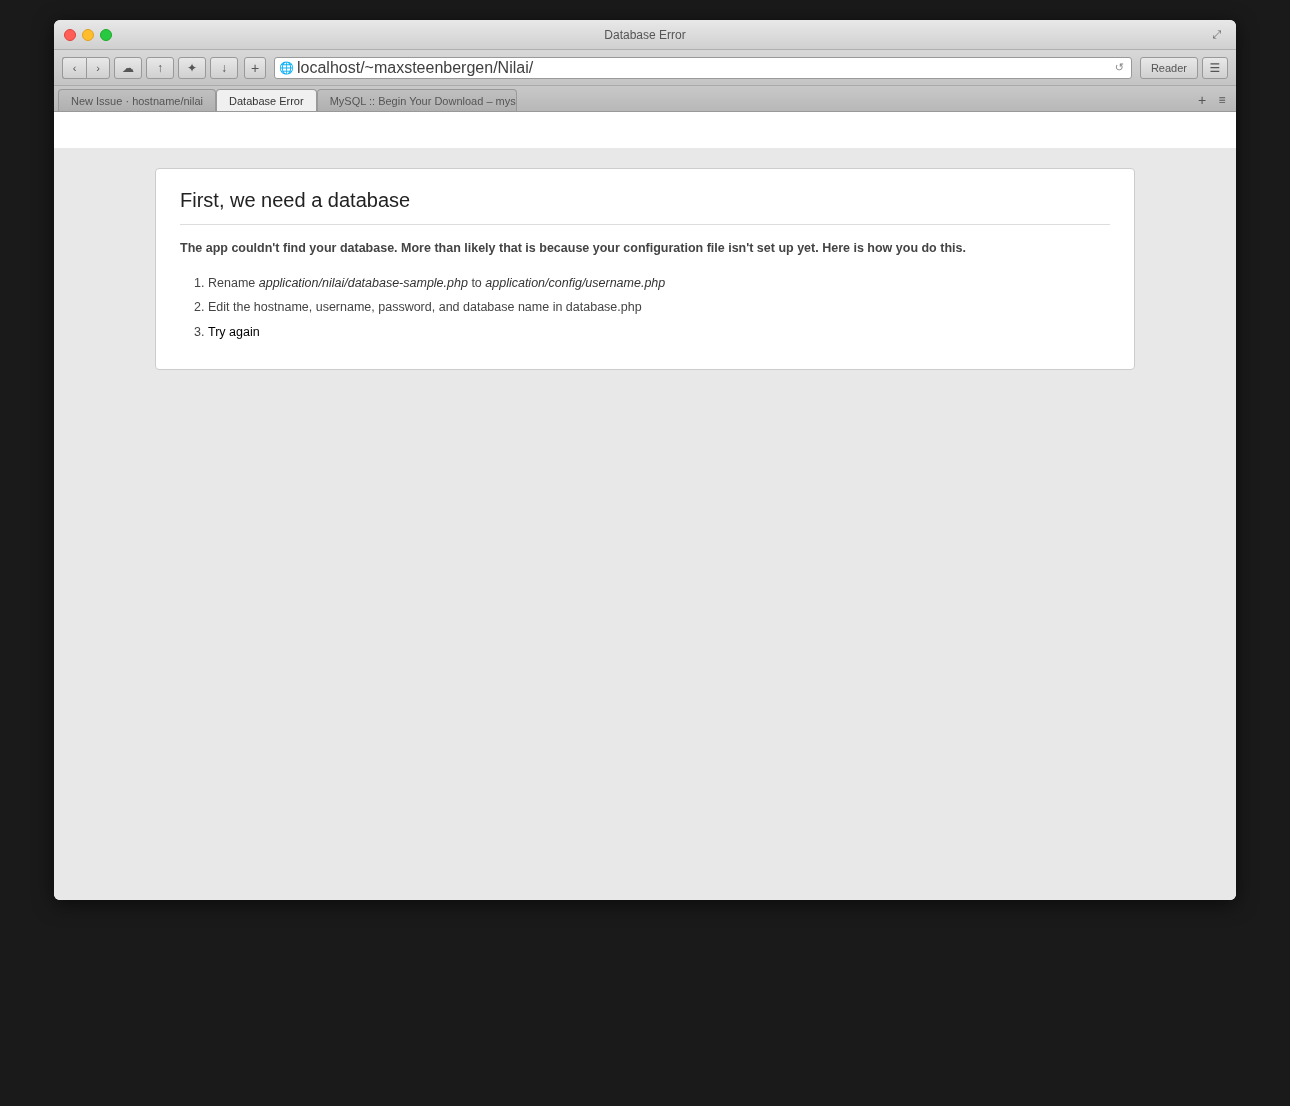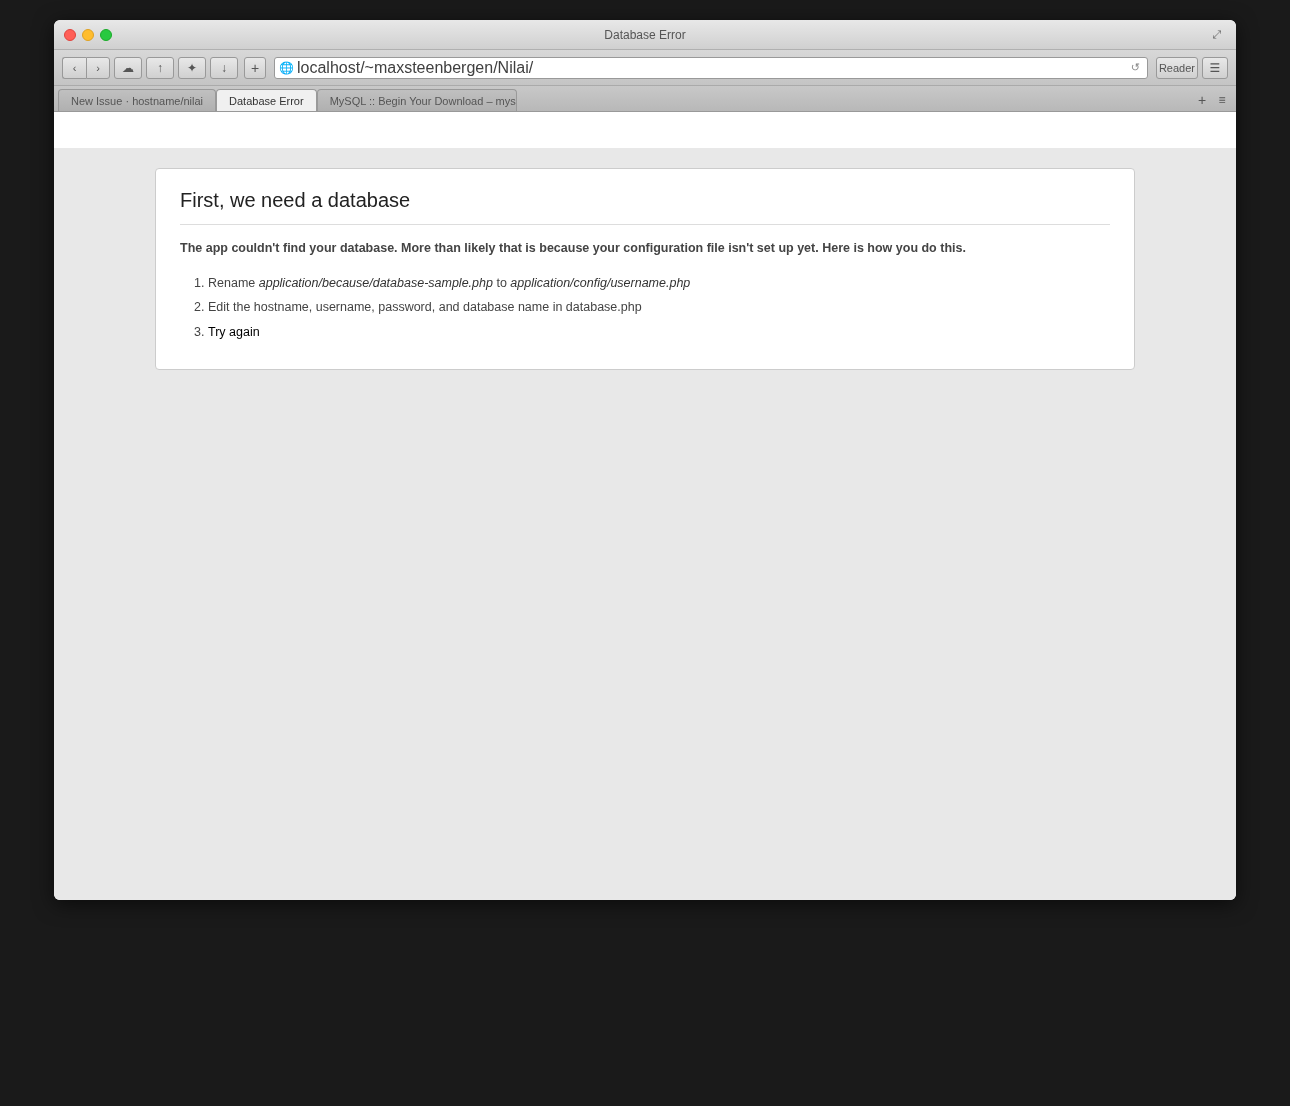--- a/index.html
+++ b/index.html
@@ -180,21 +180,21 @@
 
     .address-reload {
       font-size: 11px;
       color: #888;
       cursor: pointer;
       padding: 0 3px;
     }
 
     .reader-btn {
       height: 22px;
-      padding: 0 2px;
+      padding: 0 10px;
       background: linear-gradient(to bottom, #e8e8e8, #d0d0d0);
       border: 1px solid #999;
       border-radius: 3px;
       font-size: 11px;
       color: #555;
       cursor: pointer;
       display: flex;
       align-items: center;
     }
 
@@ -412,21 +412,21 @@
       <span>≡</span>
     </div>
   </div>
 
   <div class="page-content">
     <div class="error-card">
       <h1>First, we need a database</h1>
       <p class="error-description">The app couldn't find your database. More than likely that is because your configuration file isn't set up yet. Here is how you do this.</p>
       <ol class="steps-list">
         <li>
-          Rename <span class="code-text">application/because/database-sample.php</span> to <span class="code-text">application/config/username.php</span>
+          Rename <span class="code-text">application/nilai/database-sample.php</span> to <span class="code-text">application/config/username.php</span>
         </li>
         <li>
           <span>Edit the hostname, username, password, and database name in database.php</span>
         </li>
         <li>
           <a href="#">Try again</a>
         </li>
       </ol>
     </div>
   </div>

